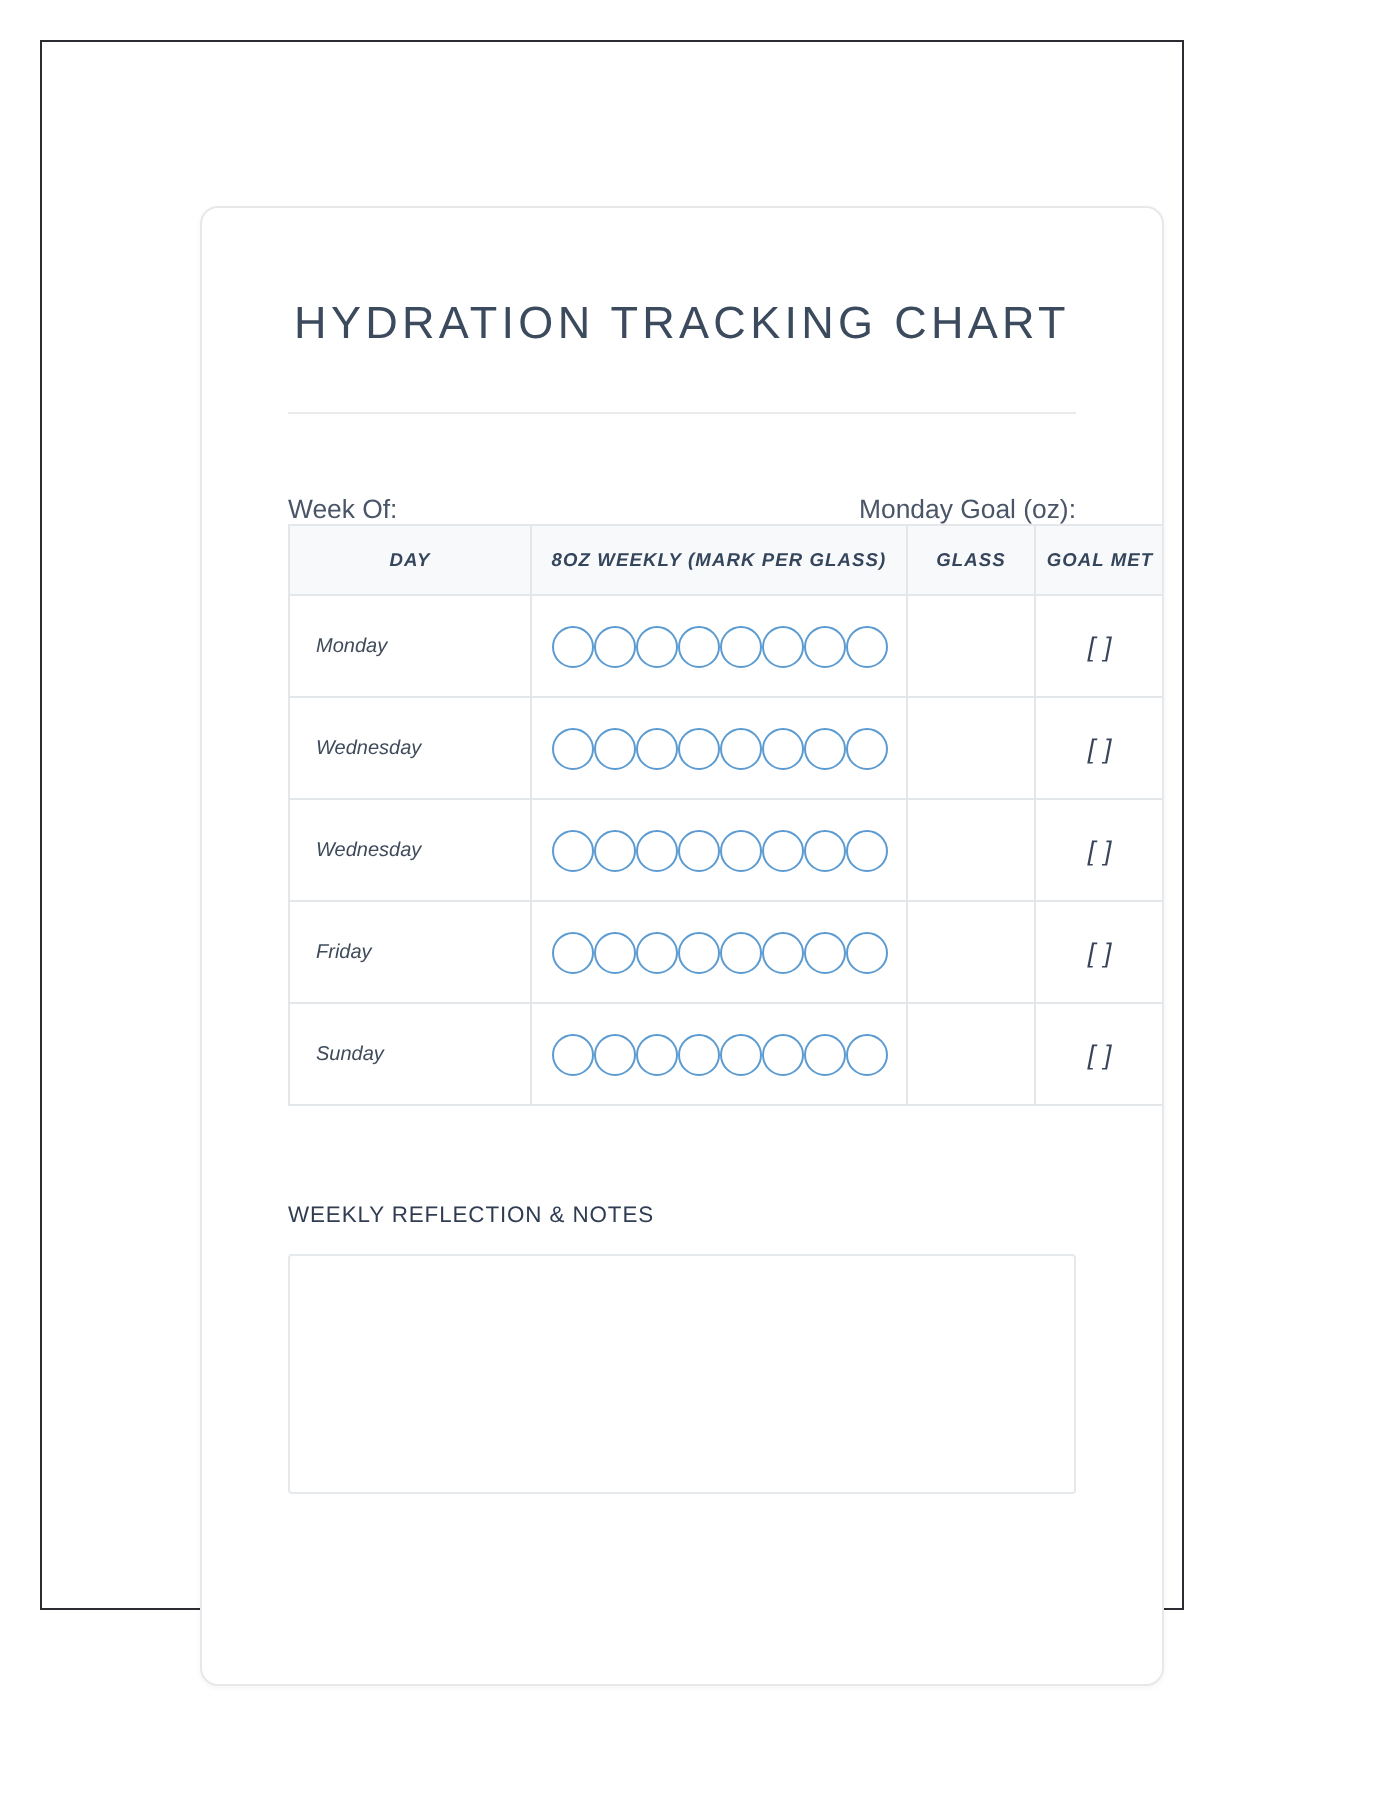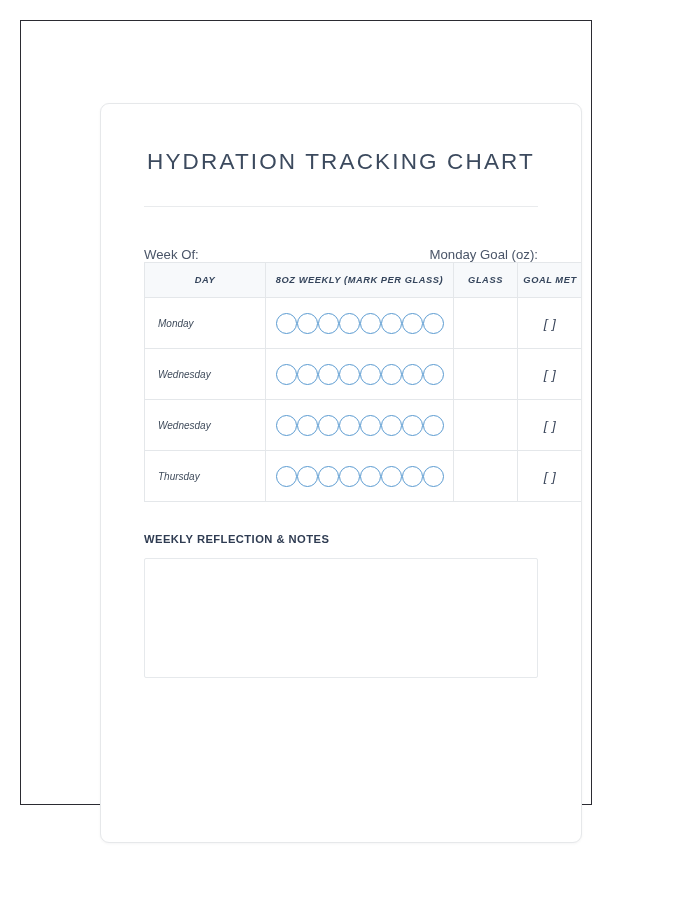--- a/index.html
+++ b/index.html
@@ -143,23 +143,23 @@
     height: 21px;
     border: 1.35px solid #5b9bd1;
     border-radius: 50%;
     box-sizing: border-box;
     flex: 0 0 auto;
     background: transparent;
   }
 
   
   #notes-heading {
-    margin-top: 31px;
+    margin-top: 49px;
     font-size: 11.2px;
-    font-weight: bold;
+    font-weight: normal;
     letter-spacing: 0.45px;
     color: #2f3c52;
     text-transform: uppercase;
   }
   #notes-box {
     margin-top: 13px;
     width: 100%;
     height: 120px;
     border: 1px solid #e6e9ec;
     border-radius: 2px;
@@ -245,21 +245,38 @@
                   <span class="glass-circle"></span>
                   <span class="glass-circle"></span>
                   <span class="glass-circle"></span>
                   <span class="glass-circle"></span>
                 </div>
               </td>
               <td class="cell-total"></td>
               <td class="cell-goal">[ ]</td>
             </tr>
             <tr>
-              <td class="cell-day">Thursday</td>
+              <td class="cell-day">Friday</td>
+              <td class="cell-glasses">
+                <div class="glass-strip">
+                  <span class="glass-circle"></span>
+                  <span class="glass-circle"></span>
+                  <span class="glass-circle"></span>
+                  <span class="glass-circle"></span>
+                  <span class="glass-circle"></span>
+                  <span class="glass-circle"></span>
+                  <span class="glass-circle"></span>
+                  <span class="glass-circle"></span>
+                </div>
+              </td>
+              <td class="cell-total"></td>
+              <td class="cell-goal">[ ]</td>
+            </tr>
+            <tr>
+              <td class="cell-day">Sunday</td>
               <td class="cell-glasses">
                 <div class="glass-strip">
                   <span class="glass-circle"></span>
                   <span class="glass-circle"></span>
                   <span class="glass-circle"></span>
                   <span class="glass-circle"></span>
                   <span class="glass-circle"></span>
                   <span class="glass-circle"></span>
                   <span class="glass-circle"></span>
                   <span class="glass-circle"></span>

